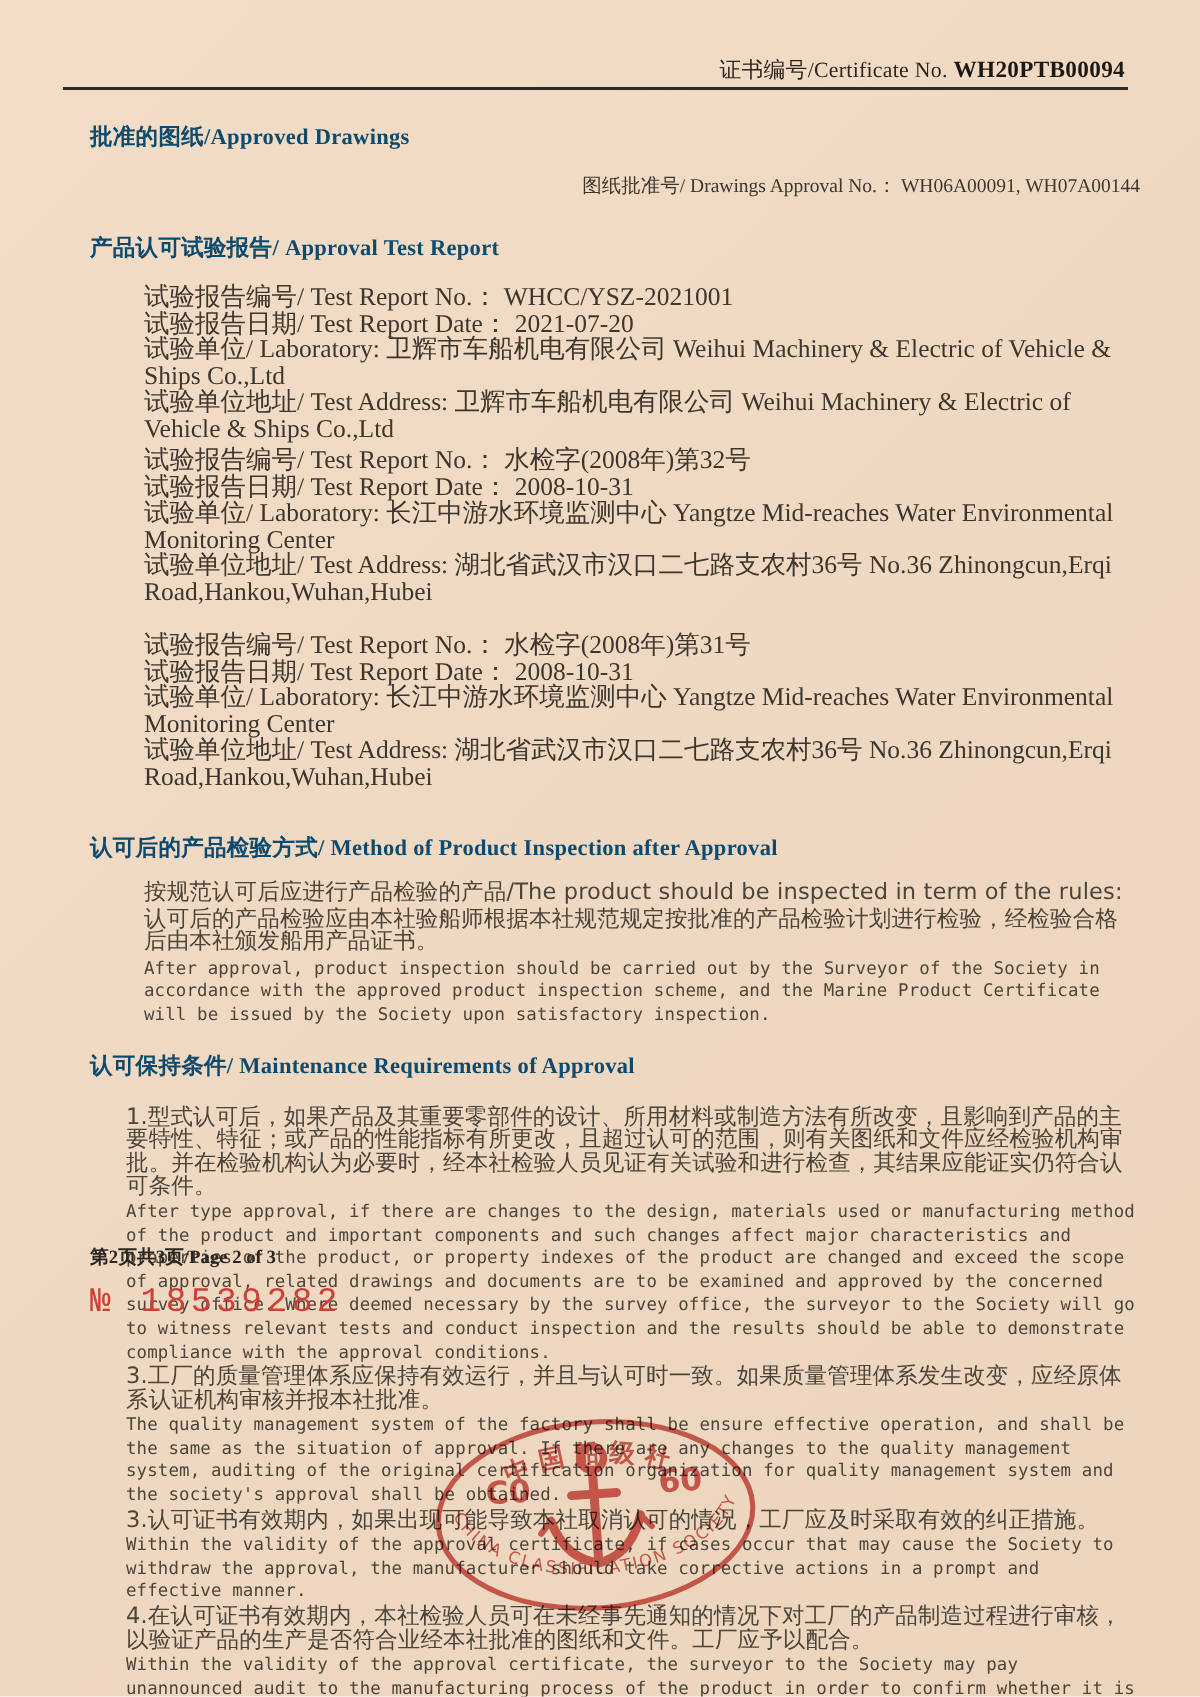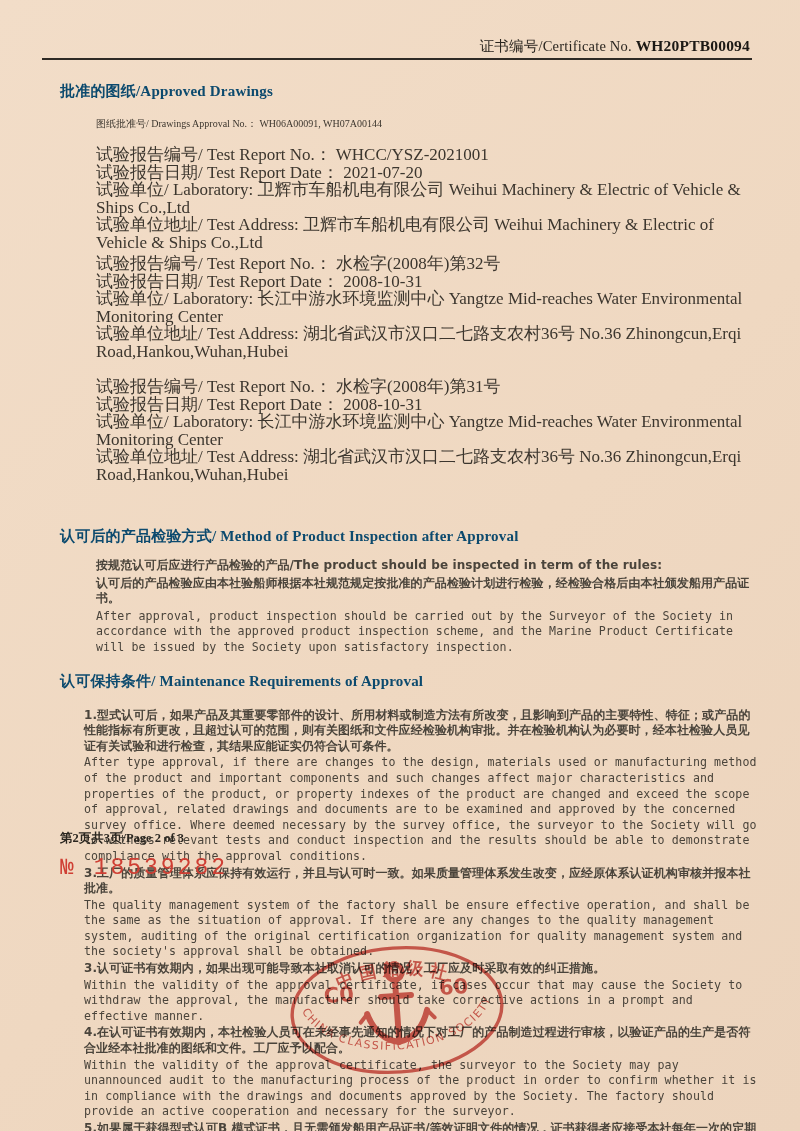--- a/index.html
+++ b/index.html
@@ -25,33 +25,34 @@
     position:absolute;left:-18px;right:8px;bottom:0;
     height:0;border-bottom:2.6px solid #2e2a25;
   }
 
   h2.sec{
     font-size:15px;font-weight:bold;color:#0c4a6e;
     margin:22px 0 10px 0;letter-spacing:.2px;
     font-family:"Liberation Serif", serif;
   }
   .lbl-line{
-    font-size:10px;line-height:17px;color:#3c362e;
+    font-size:13px;line-height:17px;color:#3c362e;
     margin:0 0 0 36px;
+    text-align:right;
   }
   .report-block{margin:14px 0 0 36px;}
   .report-block p{margin:0;font-size:17px;line-height:17.5px;color:#3c362e;}
 
   .body-para{
     font-family:"DejaVu Sans Mono", monospace;
     font-size:11.6px;line-height:15.6px;color:#4a443b;
     margin:0 0 0 24px;
     letter-spacing:.1px;
   }
-  .body-para.zh{font-family:"DejaVu Sans", sans-serif;font-size:12px;font-weight:bold;}
+  .body-para.zh{font-family:"DejaVu Sans", sans-serif;font-size:15px;}
   .indent-more{margin-left:36px;}
   .method-zone p{margin-bottom:2px;}
   .maint-zone p{margin-bottom:1px;}
 
   
   .footer{position:absolute;left:60px;bottom:18px;}
   .page-num{font-size:12.5px;font-weight:bold;color:#2a2620;margin:0 0 8px 0;}
   .serial{
     font-family:Liberation Mono, monospace;
     font-size:23px;color:#cf3f34;letter-spacing:3px;margin:0;
@@ -81,20 +82,21 @@
       <div class="hdr-text">
         <span>证书编号/Certificate No.</span>
         <b>WH20PTB00094</b>
       </div>
       <div class="hdr-rule"></div>
     </div>
 
     <h2 class="sec">批准的图纸/Approved Drawings</h2>
     <p class="lbl-line" style="margin-top:14px">图纸批准号/ Drawings Approval No.：  WH06A00091,  WH07A00144</p>
 
+    <h2 class="sec" style="margin-top:24px">产品认可试验报告/ Approval Test Report</h2>
 
     <div class="report-block">
       <p>试验报告编号/ Test Report No.：  WHCC/YSZ-2021001</p>
       <p>试验报告日期/ Test Report Date：  2021-07-20</p>
       <p>试验单位/ Laboratory: 卫辉市车船机电有限公司    Weihui Machinery &amp; Electric of Vehicle &amp; Ships Co.,Ltd</p>
       <p>试验单位地址/ Test Address: 卫辉市车船机电有限公司    Weihui Machinery &amp; Electric of Vehicle &amp; Ships Co.,Ltd</p>
     </div>
 
     <div class="report-block" style="margin-top:4px">
       <p>试验报告编号/ Test Report No.：  水检字(2008年)第32号</p>
@@ -103,21 +105,21 @@
       <p>试验单位地址/ Test Address: 湖北省武汉市汉口二七路支农村36号    No.36 Zhinongcun,Erqi Road,Hankou,Wuhan,Hubei</p>
     </div>
 
     <div class="report-block" style="margin-top:18px">
       <p>试验报告编号/ Test Report No.：  水检字(2008年)第31号</p>
       <p>试验报告日期/ Test Report Date：  2008-10-31</p>
       <p>试验单位/ Laboratory: 长江中游水环境监测中心    Yangtze Mid-reaches Water Environmental Monitoring Center</p>
       <p>试验单位地址/ Test Address: 湖北省武汉市汉口二七路支农村36号    No.36 Zhinongcun,Erqi Road,Hankou,Wuhan,Hubei</p>
     </div>
 
-    <h2 class="sec" style="margin-top:44px">认可后的产品检验方式/ Method of Product Inspection after Approval</h2>
+    <h2 class="sec" style="margin-top:30px">认可后的产品检验方式/ Method of Product Inspection after Approval</h2>
     <div class="method-zone">
       <p class="body-para zh indent-more" style="margin-top:12px">按规范认可后应进行产品检验的产品/The product should be inspected in term of the rules:</p>
       <p class="body-para zh indent-more">认可后的产品检验应由本社验船师根据本社规范规定按批准的产品检验计划进行检验，经检验合格后由本社颁发船用产品证书。</p>
       <p class="body-para indent-more">After approval, product inspection should be carried out by the Surveyor of the Society in accordance with the approved product inspection scheme, and the Marine Product Certificate will be issued by the Society upon satisfactory inspection.</p>
     </div>
 
     <h2 class="sec" style="margin-top:16px">认可保持条件/ Maintenance Requirements of Approval</h2>
     <div class="maint-zone">
       <p class="body-para zh" style="margin-top:17px">1.型式认可后，如果产品及其重要零部件的设计、所用材料或制造方法有所改变，且影响到产品的主要特性、特征；或产品的性能指标有所更改，且超过认可的范围，则有关图纸和文件应经检验机构审批。并在检验机构认为必要时，经本社检验人员见证有关试验和进行检查，其结果应能证实仍符合认可条件。</p>
       <p class="body-para">After type approval, if there are changes to the design, materials used or manufacturing method of the product and important components and such changes affect major characteristics and properties of the product, or property indexes of the product are changed and exceed the scope of approval, related drawings and documents are to be examined and approved by the concerned survey office. Where deemed necessary by the survey office, the surveyor to the Society will go to witness relevant tests and conduct inspection and the results should be able to demonstrate compliance with the approval conditions.</p>

